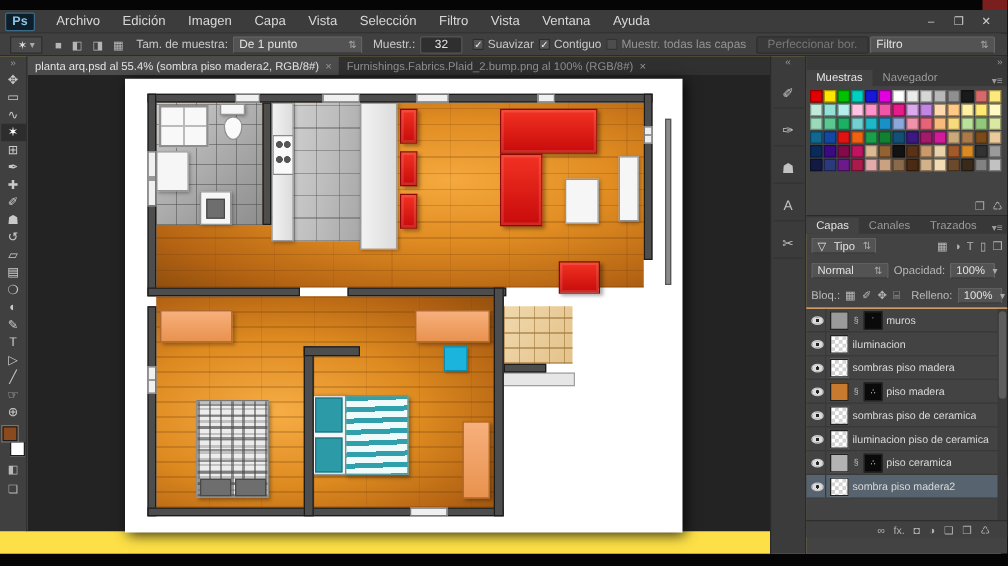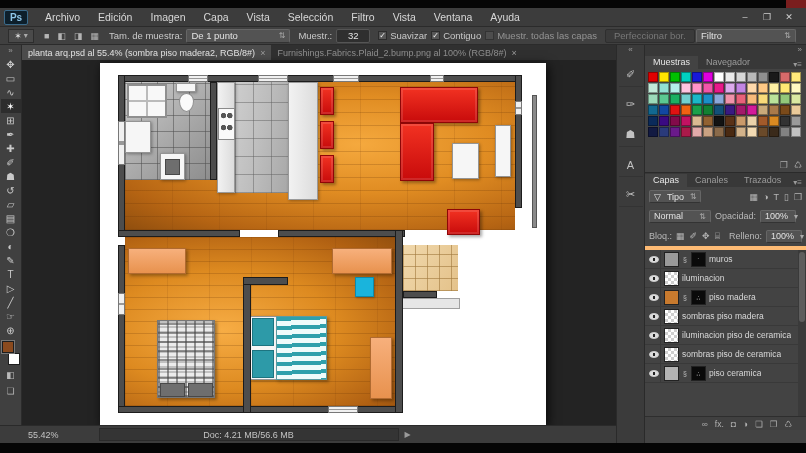--- a/index.html
+++ b/index.html
@@ -145,21 +145,21 @@
   .swatch { width:10px; height:10px; margin:0 1px 1px 0; border:1px solid rgba(0,0,0,.35); }
   .swatch-body { height:32px; background:#434343; position:relative; }
   .panel-foot { position:absolute; right:4px; bottom:2px; display:flex; gap:6px; color:#aaa; font-size:9px; }
 
   .layers-panel { border-top:1px solid #2a2a2a; }
   .lp-row { display:flex; align-items:center; padding:0 4px; gap:4px; height:20px; }
   .lp-filter { height:19px; }
   .lp-icons { display:flex; gap:5px; margin-left:auto; color:#b5b5b5; font-size:9px; }
   .lp-label { color:#b9b9b9; }
   .layer-list { height:170px; overflow:hidden; position:relative; background:#434343;
-    border-top:4px solid #fdba74; }
+    border-top:1px solid #fdba74; }
   .layer-row { display:flex; align-items:center; height:19px; border-bottom:1px solid #393939;
     padding:0 2px; gap:3px; }
   .layer-row.selected { background:#57636e; }
   .eye-well { width:14px; height:100%; border-right:1px solid #393939; display:flex;
     align-items:center; justify-content:center; }
   .eye { width:10px; height:7px; border:1px solid #c9c9c9; border-radius:50%;
     background:radial-gradient(circle, #222 28%, #ddd 32%); }
   .thumb { width:15px; height:15px; border:1px solid #222; flex:none; }
   .thumb.checker, .mask-thumb.checker { background-color:#fff; background-image:
     linear-gradient(45deg,#cfcfcf 25%,transparent 25%,transparent 75%,#cfcfcf 75%),
@@ -544,69 +544,71 @@
             <div class="eye-well">
               <div class="eye"></div>
             </div>
             <div class="thumb checker"></div>
             <div class="layer-name">iluminacion</div>
           </div>
           <div class="layer-row">
             <div class="eye-well">
               <div class="eye"></div>
             </div>
+            <div class="thumb checker"></div>
+            <div class="layer-name">sombras piso madera</div>
+          </div>
+          <div class="layer-row">
+            <div class="eye-well">
+              <div class="eye"></div>
+            </div>
             <div class="thumb" style="background: rgb(200, 122, 46);"></div>
             <div class="chain">§</div>
             <div class="mask-thumb">∴</div>
             <div class="layer-name">piso madera</div>
           </div>
           <div class="layer-row">
             <div class="eye-well">
               <div class="eye"></div>
             </div>
             <div class="thumb checker"></div>
-            <div class="layer-name">sombras piso madera</div>
+            <div class="layer-name">sombras piso de ceramica</div>
           </div>
           <div class="layer-row">
             <div class="eye-well">
               <div class="eye"></div>
             </div>
             <div class="thumb checker"></div>
             <div class="layer-name">iluminacion piso de ceramica</div>
-          </div>
-          <div class="layer-row">
-            <div class="eye-well">
-              <div class="eye"></div>
-            </div>
-            <div class="thumb checker"></div>
-            <div class="layer-name">sombras piso de ceramica</div>
           </div>
           <div class="layer-row">
             <div class="eye-well">
               <div class="eye"></div>
             </div>
             <div class="thumb" style="background: rgb(179, 179, 179);"></div>
             <div class="chain">§</div>
             <div class="mask-thumb">∴</div>
             <div class="layer-name">piso ceramica</div>
+          </div>
+          <div class="layer-row selected">
+            <div class="eye-well">
+              <div class="eye"></div>
+            </div>
+            <div class="thumb checker"></div>
+            <div class="layer-name">sombra piso madera2</div>
           </div>
         </div>
 
       <div class="layers-foot" id="layers-foot">
           <div>∞</div>
           <div>fx.</div>
           <div>◘</div>
           <div>◑</div>
           <div>❏</div>
           <div>❐</div>
           <div>♺</div>
         </div>
     </div>
   </div>
 
-  <div class="statusbar">
-    <span class="status-zoom">55.42%</span>
-    <span class="status-doc">Doc: 4.21 MB/56.6 MB</span>
-    <span class="status-arrow">▶</span>
-  </div>
 
   <div class="bottom-strip"></div>
 </div>
 
 </body></html>

